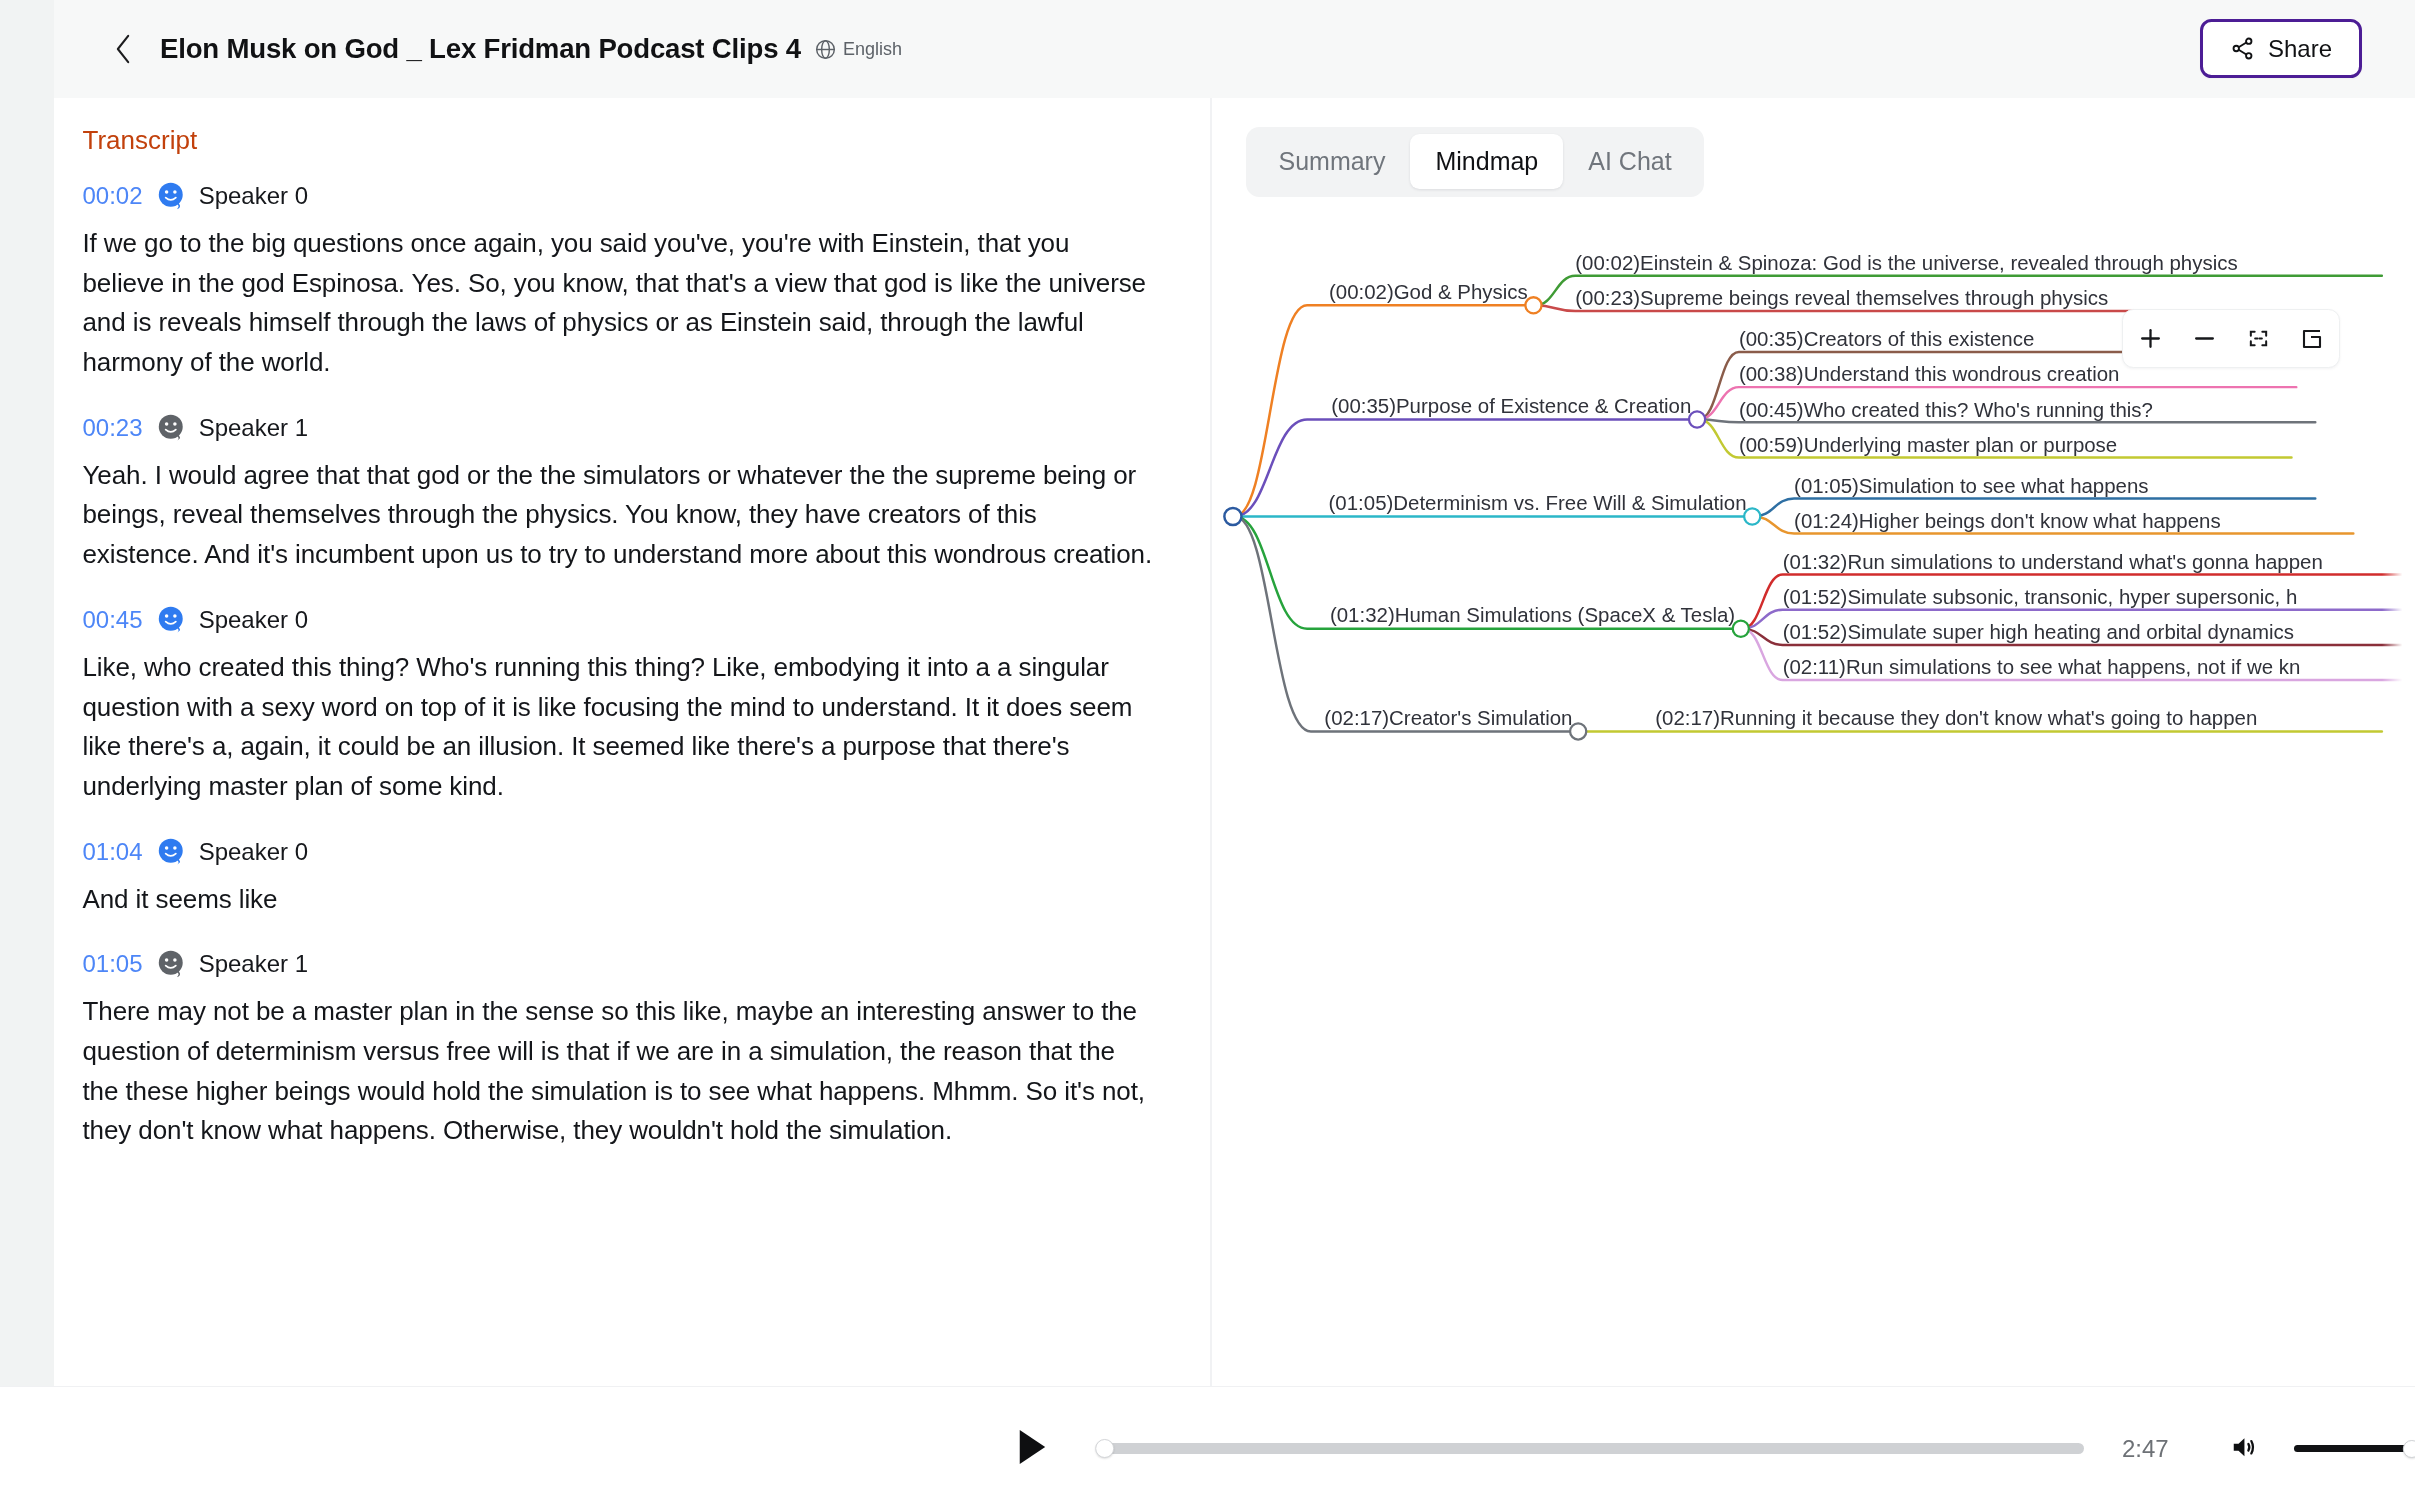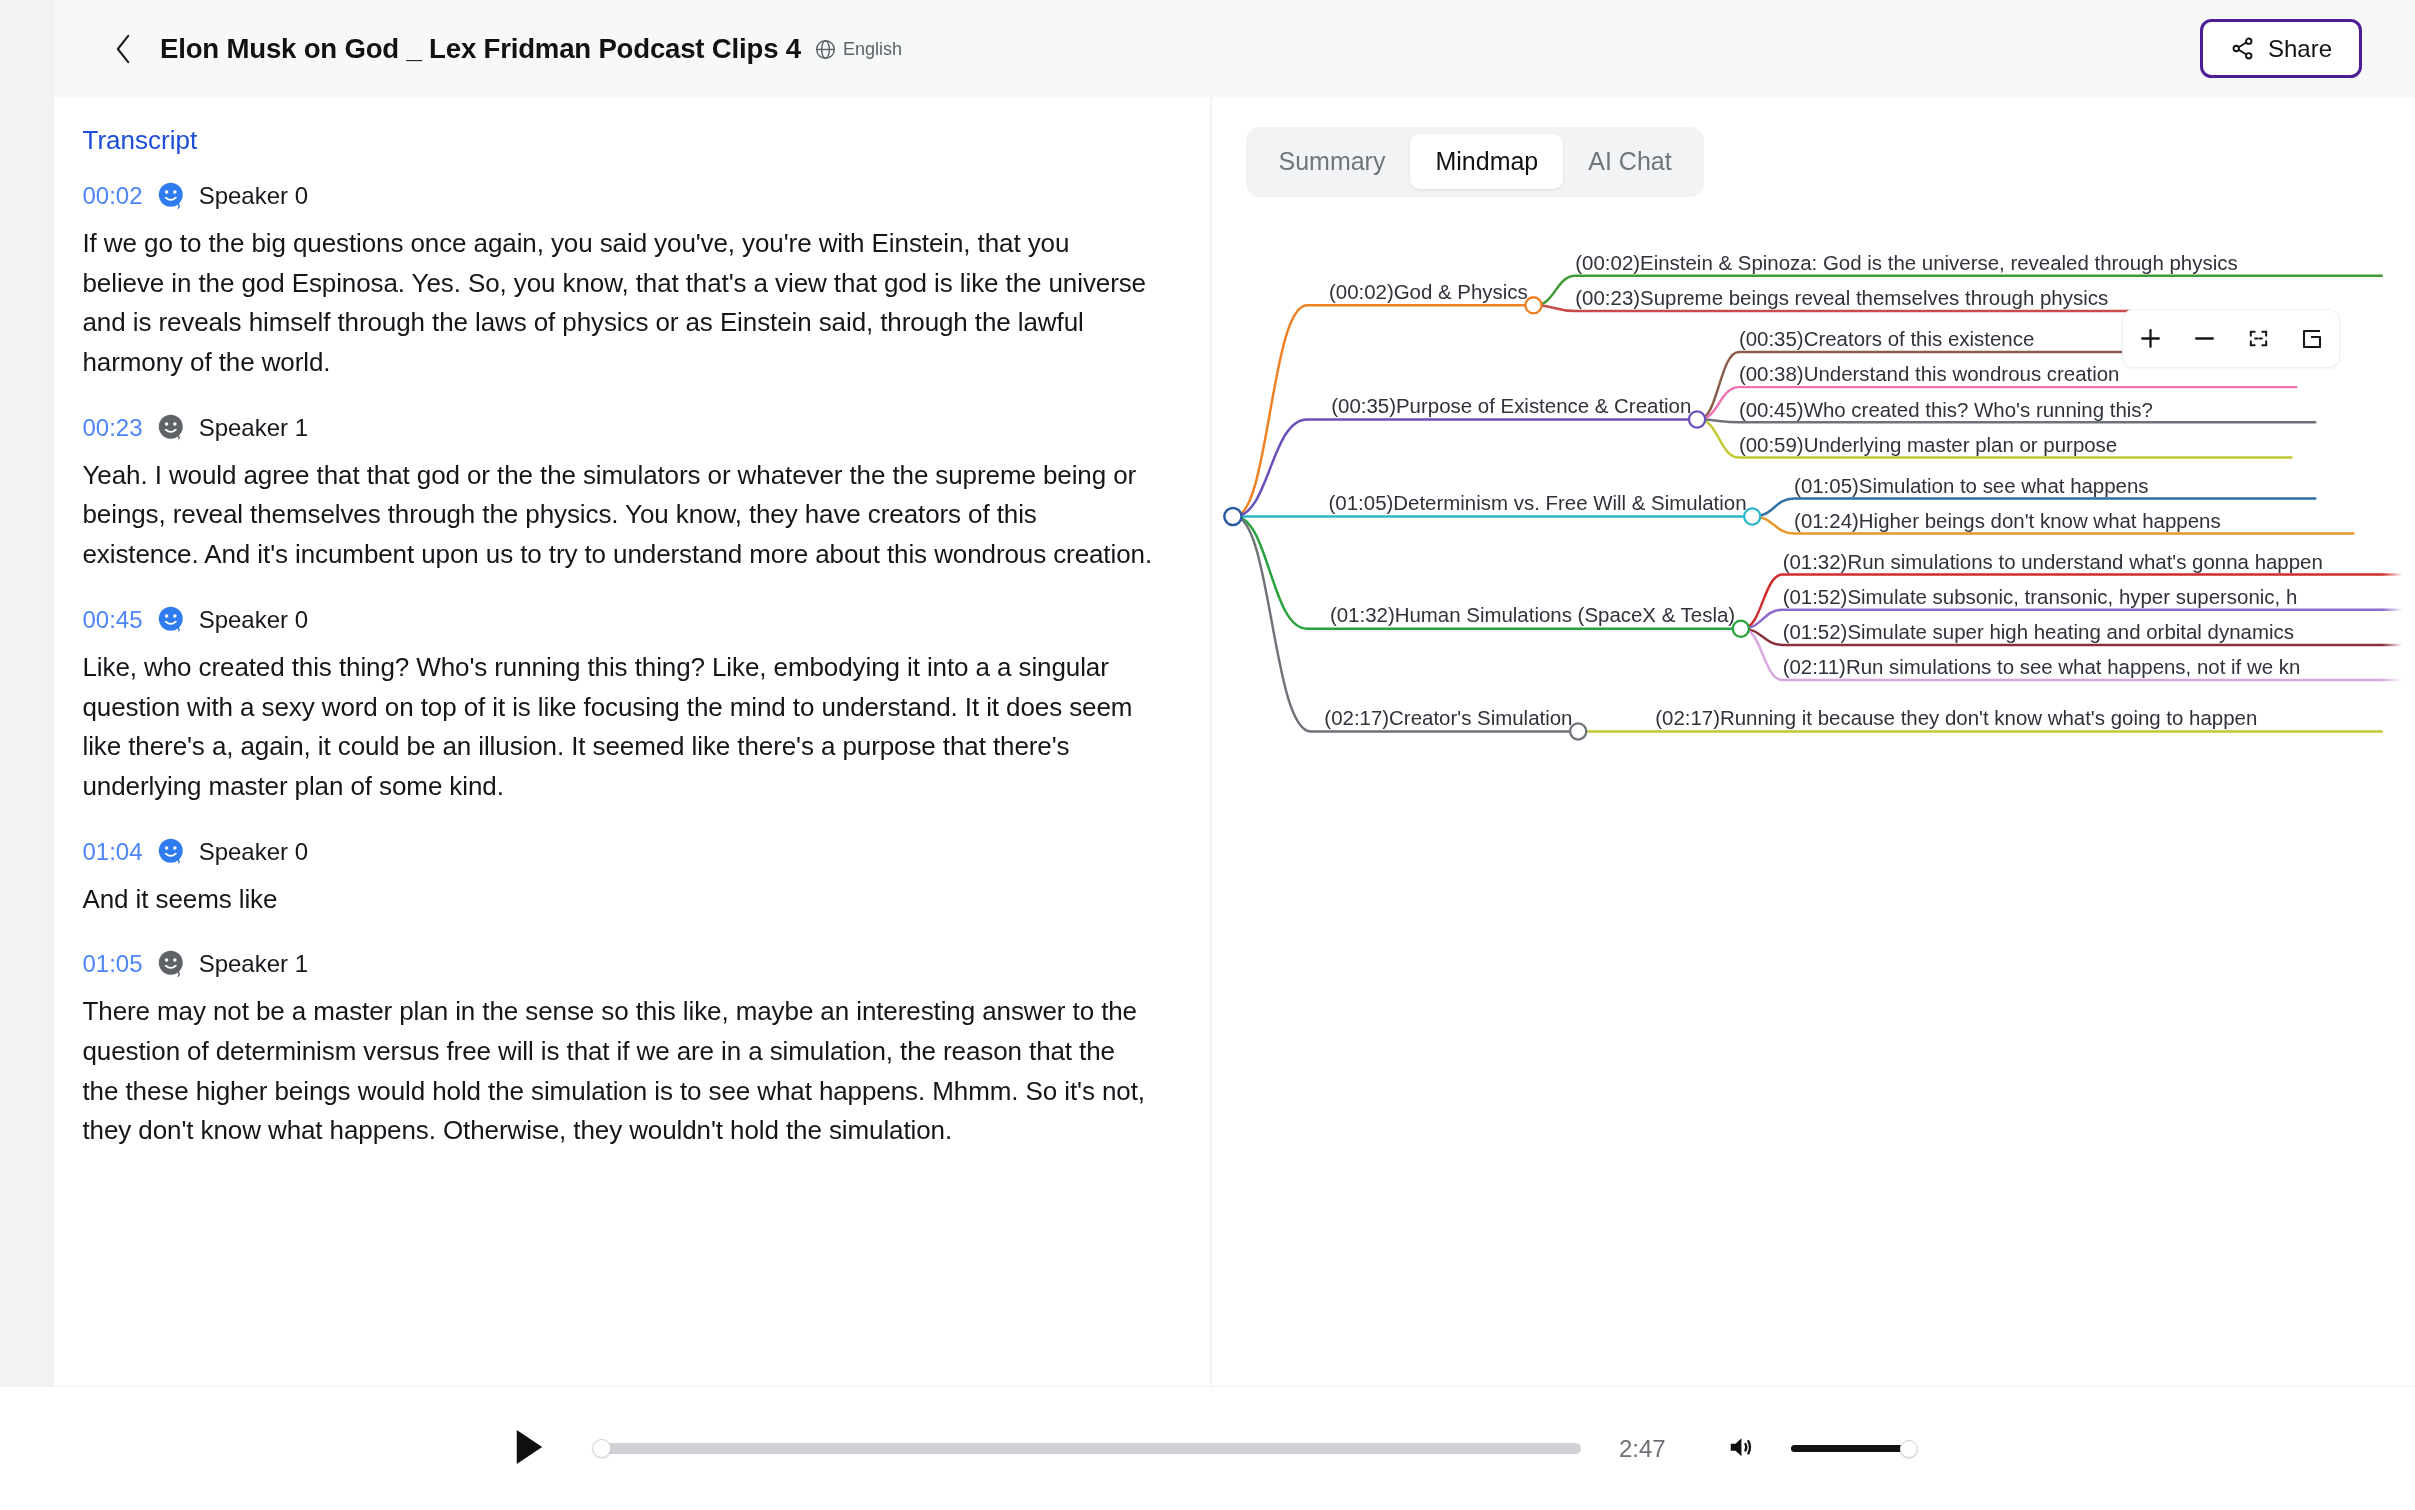--- a/index.html
+++ b/index.html
@@ -73,21 +73,21 @@
     position: relative;
     width: 1210px; height: 1289px;
     background: #ffffff;
     padding: 0 0 0 54px;
     overflow: hidden;
   }
   .transcript-inner {
     padding: 27px 55px 38px 28.5px;
   }
   .transcript-heading {
-    font-size: 26px; color: #1d4ed8; font-weight: 400;
+    font-size: 26px; color: #c2410c; font-weight: 400;
     margin-bottom: 25px;
   }
   .t-entry { margin-bottom: 30px; }
   .t-meta { display: flex; align-items: center; gap: 13.3px; margin-bottom: 13.3px; }
   .t-time {
     font-size: 24px; color: #4d86f7; font-weight: 400;
     cursor: pointer;
   }
   .avatar {
     width: 29.5px; height: 29.5px; border-radius: 50%;
@@ -163,21 +163,21 @@
     background: linear-gradient(to right, rgba(255,255,255,0) 0%, #ffffff 60%);
     pointer-events: none; z-index: 2;
   }
 
   
   .player {
     position: absolute; left: 0; bottom: 0;
     width: 2416px; height: 124px;
     background: #ffffff;
     border-top: 1px solid #f0f1f3;
-    display: flex; align-items: center; justify-content: center;
+    display: flex; align-items: center; justify-content: flex-end;
     gap: 8px;
     z-index: 6;
     margin-top: 32px;
   }
   .play-btn {
     width: 51px; height: 51px;
     display: flex; align-items: center; justify-content: center;
     cursor: pointer; color: #0e0f11;
     margin-right: 34px;
   }

